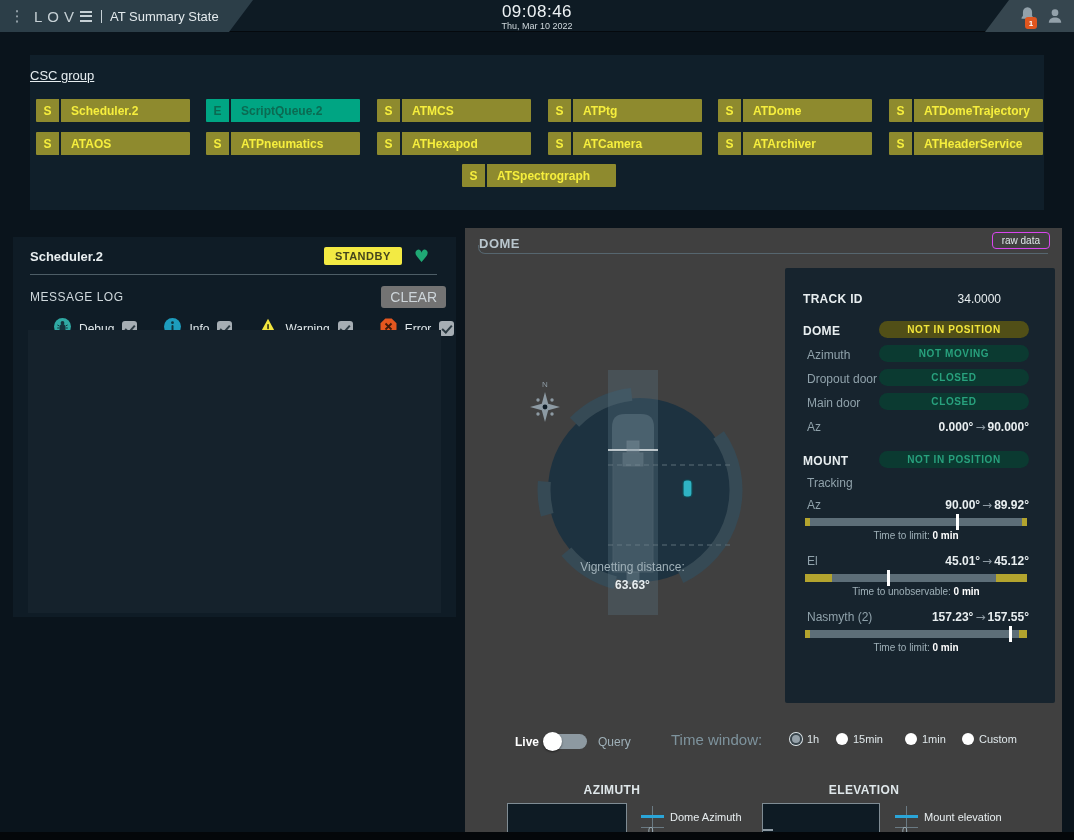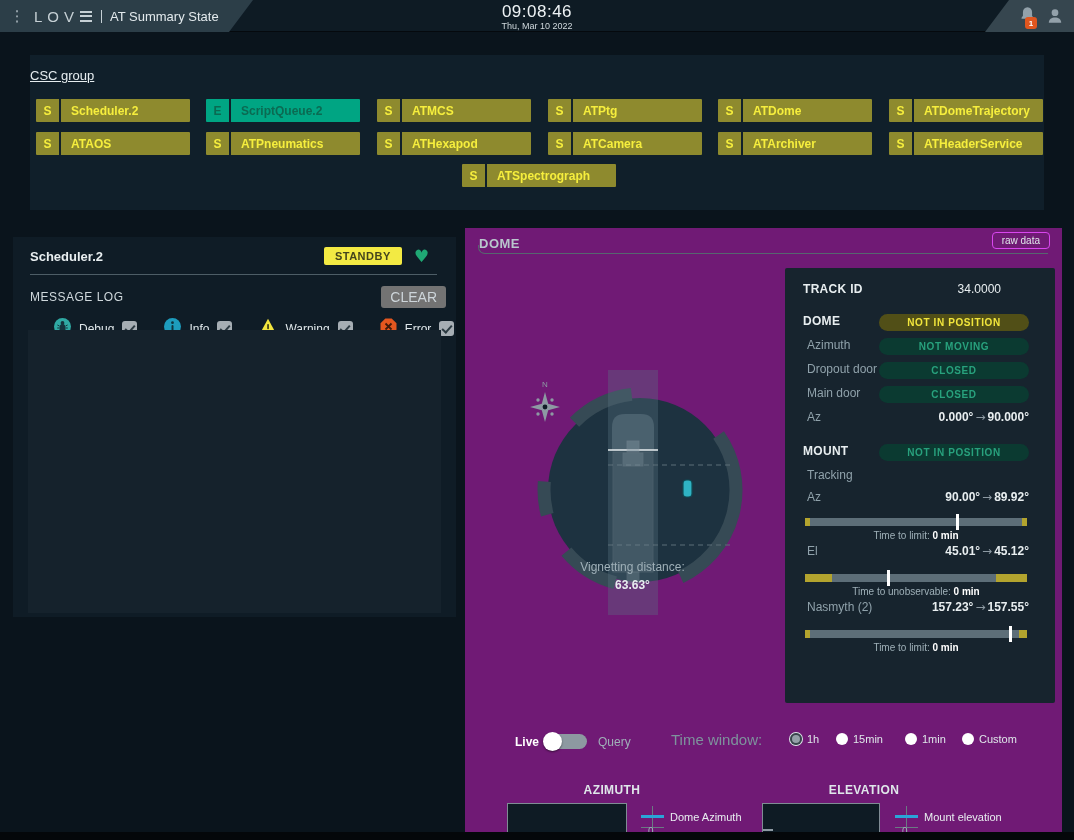--- a/index.html
+++ b/index.html
@@ -62,36 +62,36 @@
                font-family:"Liberation Sans", sans-serif; }
   .filters { display:flex; align-items:center; margin-top:10px; padding-left:41px; }
   .filter { display:flex; align-items:center; gap:8px; margin-right:27px; }
   .filter-label { font-size:12px; color:#dfe7ea; }
   .checkbox { width:15px; height:15px; background:#a6aeb4; border-radius:3px; position:relative; cursor:pointer; }
   .checkbox::after { content:""; position:absolute; left:4.5px; top:1.5px; width:4px; height:8px;
                      border-right:2px solid #2c3a42; border-bottom:2px solid #2c3a42; transform:rotate(42deg); }
   .log-area { position:absolute; left:15px; top:93px; width:413px; height:283px; background:#15222c; }
 
   
-  .dome-panel { position:absolute; left:465px; top:228px; width:597px; height:612px; background:#701a75; }
+  .dome-panel { position:absolute; left:465px; top:228px; width:597px; height:612px; background:#404040; }
   .dome-title { position:absolute; left:14px; top:8px; font-size:13px; font-weight:bold; color:#b9c6cd; letter-spacing:.5px; }
   .dome-rule { position:absolute; left:13px; right:14px; top:17px; height:9px;
                border-bottom:1px solid #56666f; border-left:1px solid #56666f; border-bottom-left-radius:7px; }
   .rawdata-btn { position:absolute; right:12px; top:4px; background:transparent; color:#dfe7ea;
                  border:1px solid #d946ef; border-radius:4px; font-size:10px; padding:2px 9px;
                  cursor:pointer; font-family:"Liberation Sans", sans-serif; }
 
   .vignetting { position:absolute; left:65px; top:332px; width:205px; text-align:center; }
   .vig-label { font-size:12px; color:#9fb0b8; }
   .vig-value { font-size:12px; font-weight:bold; color:#e8eef0; margin-top:4px; }
 
   
   .sum-box { position:absolute; left:320px; top:40px; width:270px; height:435px;
              background:#17242e; border-radius:2px; padding:14px 26px 10px 18px; }
-  .sum-row { display:flex; justify-content:space-between; align-items:flex-start; min-height:24px; }
+  .sum-row { display:flex; justify-content:space-between; align-items:flex-end; min-height:24px; }
   .sum-row.short { min-height:22px; }
   .sec-label { font-size:12px; font-weight:bold; color:#e8eef0; letter-spacing:.3px; }
   .sub-label { font-size:12px; color:#90a2ab; padding-left:4px; }
   .sum-value { font-size:12px; font-weight:bold; color:#e8eef0; }
   .arrow { color:#8d9aa3; font-weight:normal; font-family:"DejaVu Sans", sans-serif; padding:0 2px; }
   .pill { width:150px; text-align:center; font-size:10px; font-weight:bold; letter-spacing:.6px;
           padding:3px 0; border-radius:10px; }
   .pill-warn { background:#514f17; color:#f2e63c; }
   .pill-ok { background:#0b3a31; color:#28a17d; }
   .gap8 { height:8px; } .gap10 { height:10px; }

